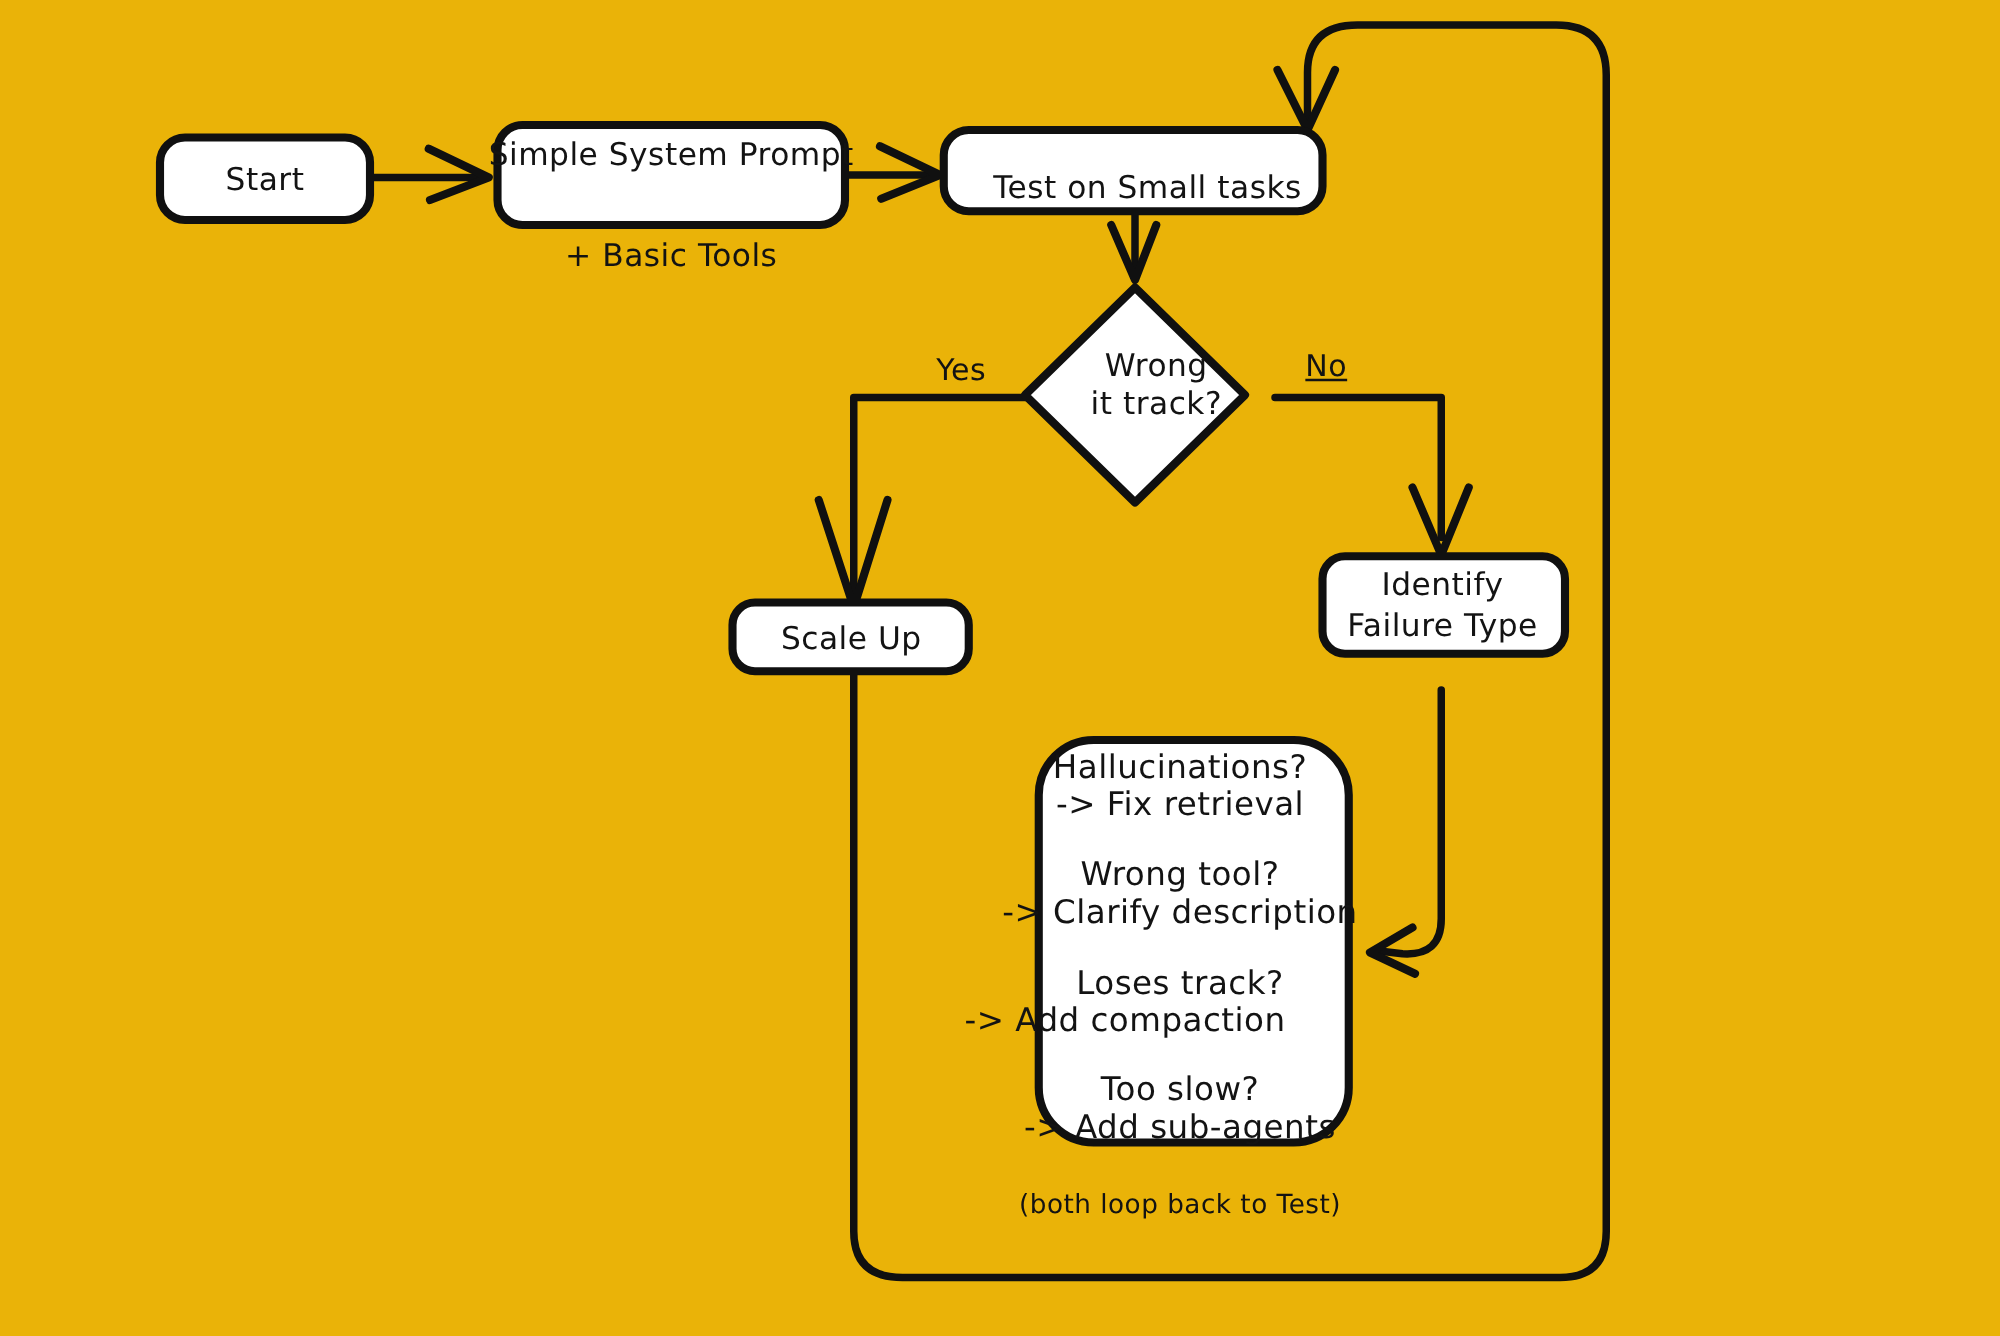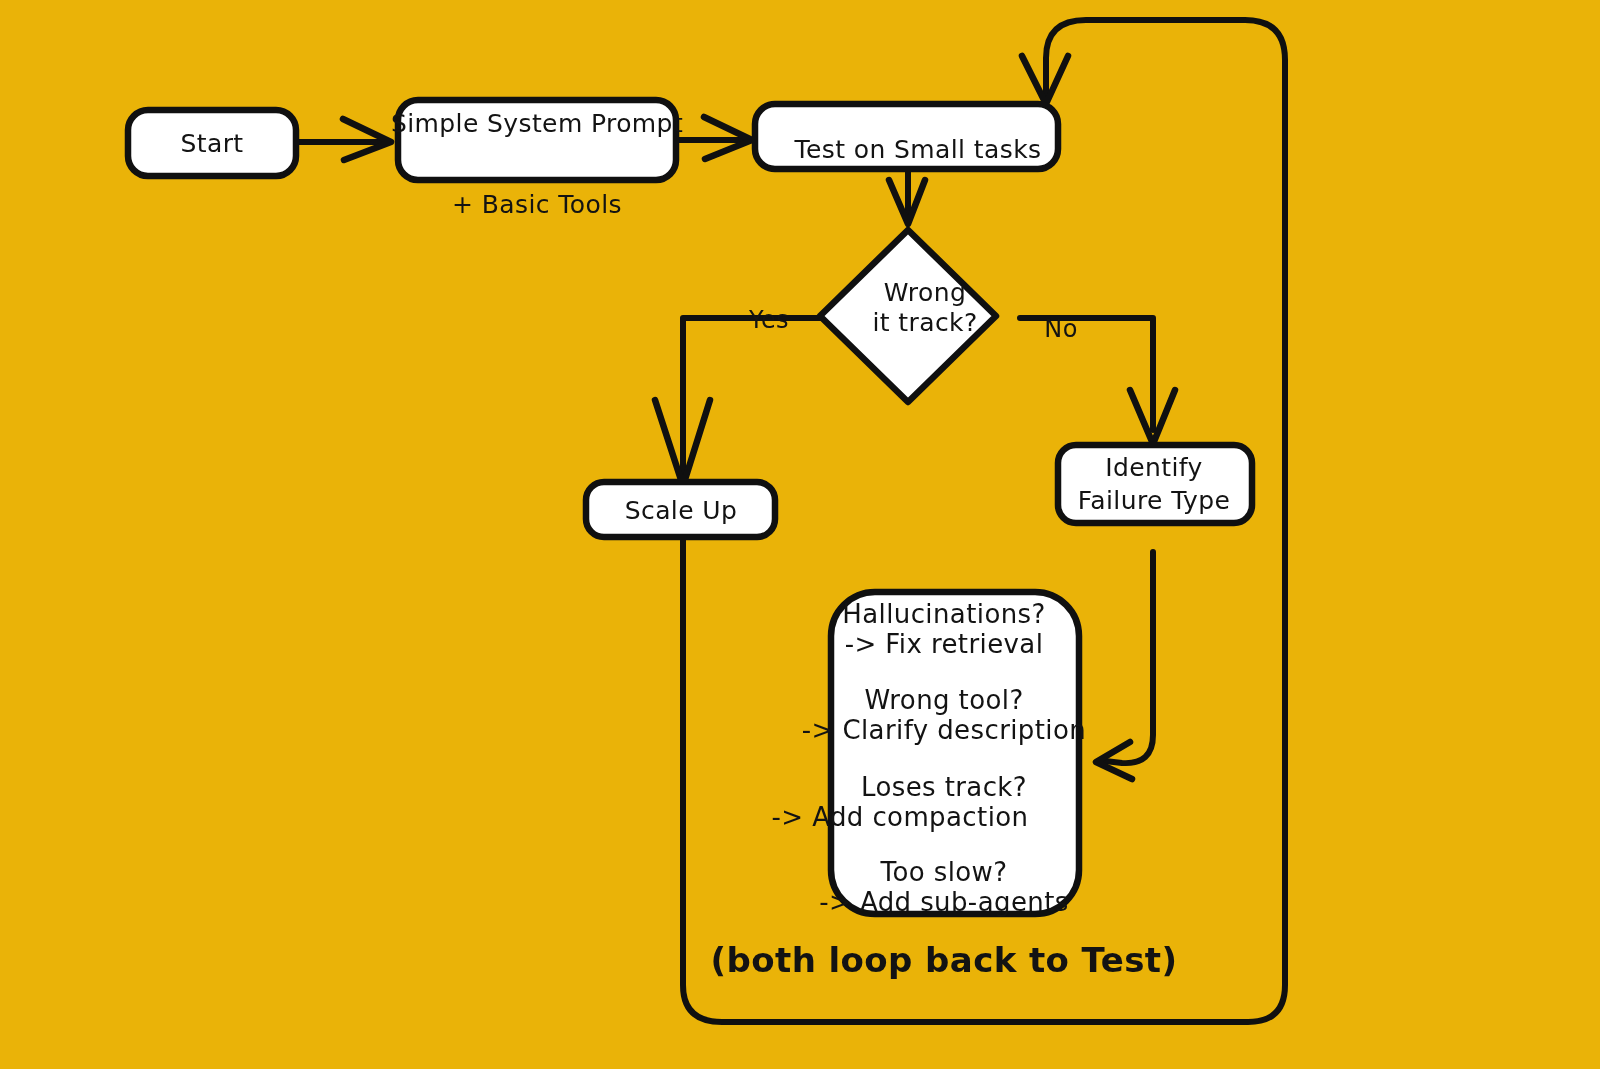--- a/index.html
+++ b/index.html
@@ -62,29 +62,29 @@
     white-space: pre;
     user-select: none;
   }
   .node-label {
     font-size: 25px;
     font-weight: 500;
   }
   .edge-label {
     font-size: 24px;
     font-weight: 500;
-    margin-top: 24px;
   }
   .list-line {
     font-size: 26px;
     font-weight: 500;
   }
   .caption {
-    font-size: 34px;
-    font-weight: 700;
+    font-size: 21px;
+    font-weight: 400;
+    margin-top: 12px;
   }
   .center-x {
     transform: translateX(-50%);
   }
 </style>
 </head>
 <body>
 
 <div id="canvas">
 
@@ -183,21 +183,21 @@
   <div class="lbl node-label center-x" style="left:537px; top:108px;">Simple System Prompt</div>
   <div class="lbl node-label center-x" style="left:537px; top:141px;margin-top:48px;">+ Basic Tools</div>
 
   <div class="lbl node-label center-x" style="left:918px; top:123px;margin-top:11px;">Test on Small tasks</div>
 
   <div class="lbl node-label center-x" style="left:925px; top:277px;">Wrong</div>
   <div class="lbl node-label center-x" style="left:925px; top:307px;">it track?</div>
 
   <div class="lbl edge-label center-x" style="left:769px; top:281px;">Yes</div>
 
-  <div class="lbl edge-label center-x" style="left:1061px; top:290px;">No</div>
+  <div class="lbl edge-label center-x" style="left:1061px; top:278px;text-decoration:underline;">No</div>
 
   <div class="lbl node-label center-x" style="left:681px; top:495px;">Scale Up</div>
 
   <div class="lbl node-label center-x" style="left:1154px; top:452px;">Identify</div>
   <div class="lbl node-label center-x" style="left:1154px; top:485px;">Failure Type</div>
 
   <div class="lbl list-line center-x" style="left:944px; top:598px;">Hallucinations?</div>
   <div class="lbl list-line center-x" style="left:944px; top:628px;">-&gt; Fix retrieval</div>
 
   <div class="lbl list-line center-x" style="left:944px; top:684px;">Wrong tool?</div>

